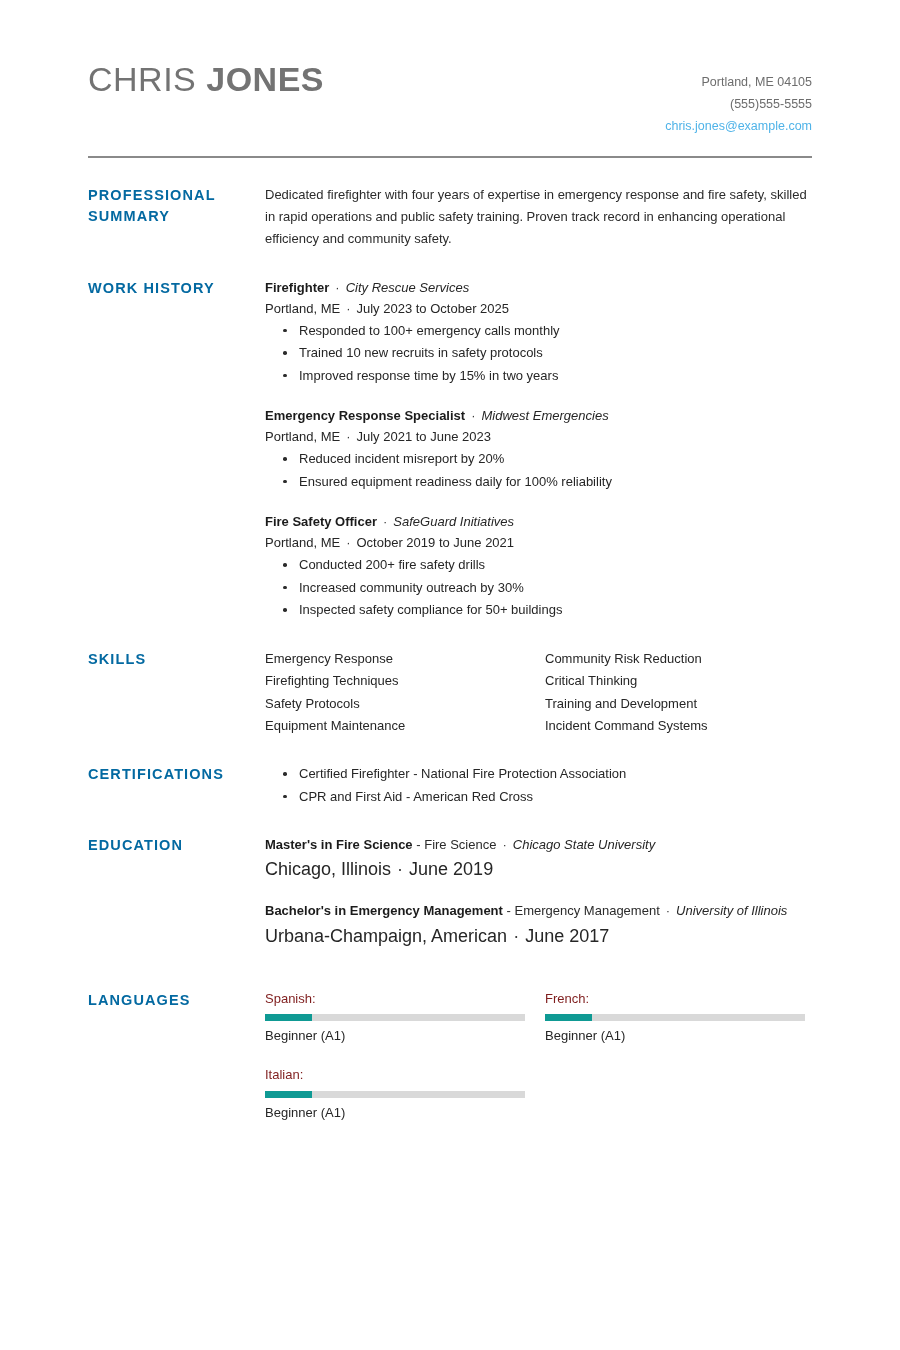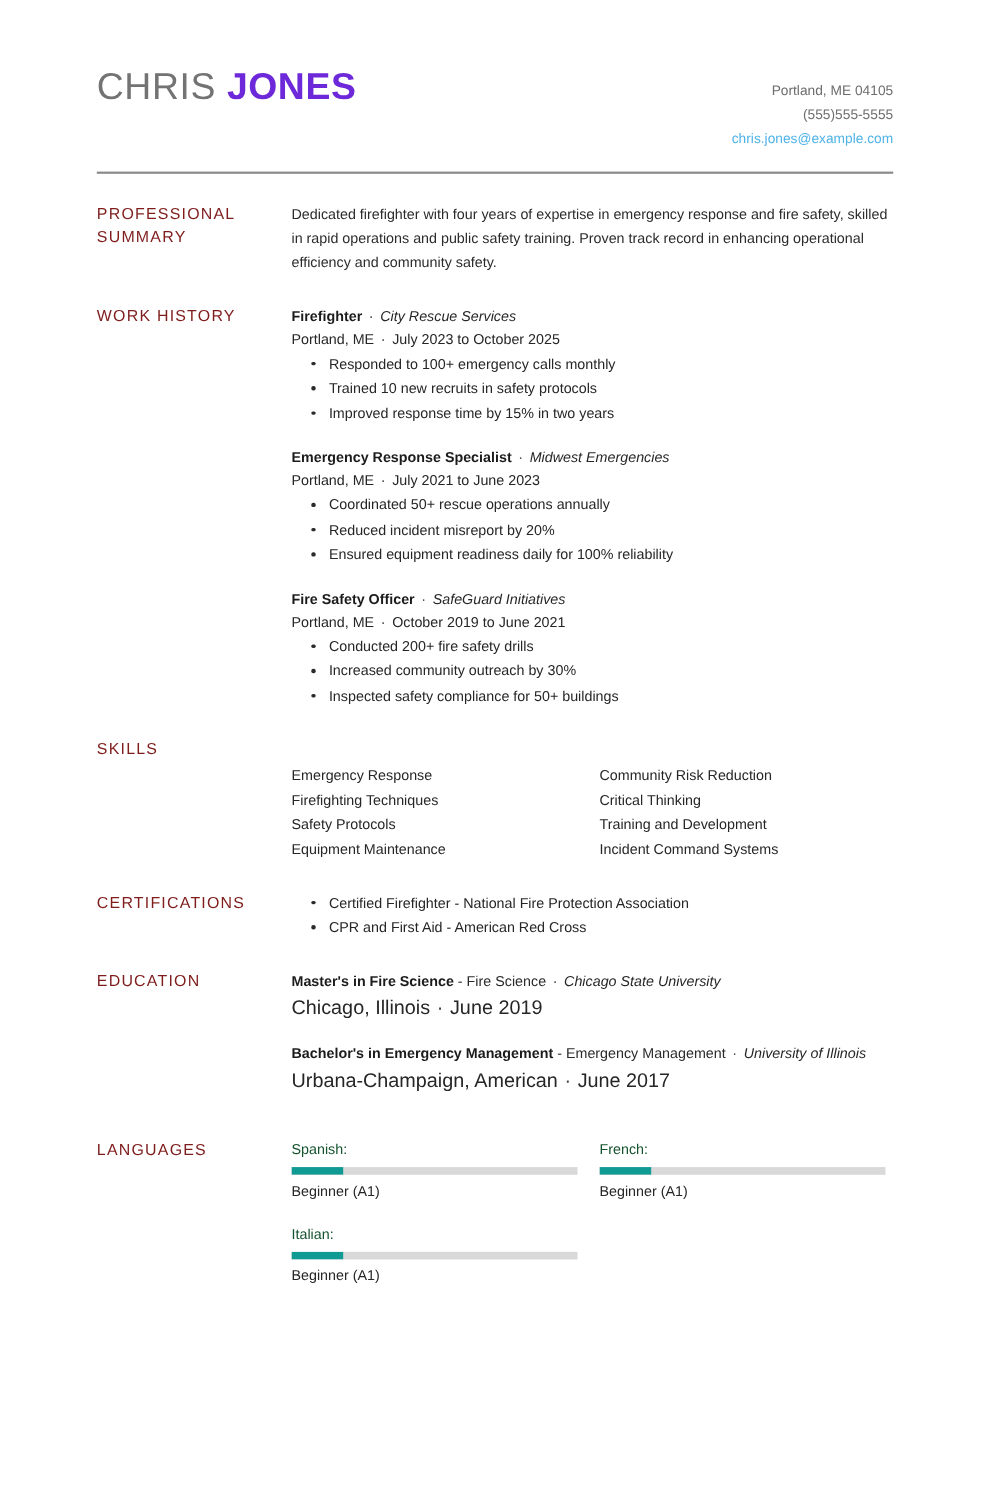--- a/index.html
+++ b/index.html
@@ -35,21 +35,21 @@
     letter-spacing: 0.5px;
     line-height: 1.05;
     white-space: nowrap;
   }
   .name .first {
     color: #737373;
     font-weight: 400;
     margin-top: 32px;
   }
   .name .last {
-    color: #6d28d9;
+    color: #737373;
     font-weight: 700;
   }
   .contact {
     text-align: right;
     font-size: 12.5px;
     line-height: 1.75;
     color: #6d6d6d;
     padding-top: 10px;
   }
   .contact .email {
@@ -67,23 +67,23 @@
     display: flex;
     align-items: flex-start;
     margin-top: 26px;
   }
   .section-label {
     width: 177px;
     flex: 0 0 177px;
     font-size: 14.5px;
     letter-spacing: 1.1px;
     line-height: 1.45;
-    color: #7f1d1d;
+    color: #0369a1;
     text-transform: uppercase;
-    font-weight: 400;
+    font-weight: 700;
     padding-top: 1px;
   }
   .section-body {
     flex: 1 1 auto;
     min-width: 0;
   }
 
   
   .summary {
     font-size: 13px;
@@ -131,21 +131,20 @@
     top: 9px;
     width: 3.5px;
     height: 3.5px;
     border-radius: 50%;
     background: #2b2b2b;
   }
 
   
   .skills-grid {
     display: flex;
-    margin-top: 24px;
   }
   .skills-col {
     width: 280px;
     flex: 0 0 280px;
   }
   .skill-item {
     font-size: 13px;
     line-height: 1.72;
     color: #262626;
   }
@@ -179,21 +178,21 @@
   }
   .lang {
     width: 260px;
     flex: 0 0 260px;
     margin-bottom: 18px;
   }
   .lang:nth-child(odd) { margin-right: 20px; }
   .lang-name {
     font-size: 13px;
     line-height: 1.6;
-    color: #14532d;
+    color: #7f1d1d;
     margin-bottom: 5px;
   }
   .lang-track {
     position: relative;
     width: 260px;
     height: 7px;
     background: #d9d9d9;
     overflow: hidden;
   }
   .lang-fill {
@@ -253,21 +252,20 @@
       </div>
 
       <div class="job">
         <div class="job-line1">
           <span class="job-title">Emergency Response Specialist</span><span class="sep">·</span><span class="job-company">Midwest Emergencies</span>
         </div>
         <div class="job-line2">
           <span>Portland, ME</span><span class="sep">·</span><span>July 2021 to June 2023</span>
         </div>
         <ul class="bullets">
-          <li>Coordinated 50+ rescue operations annually</li>
           <li>Reduced incident misreport by 20%</li>
           <li>Ensured equipment readiness daily for 100% reliability</li>
         </ul>
       </div>
 
       <div class="job">
         <div class="job-line1">
           <span class="job-title">Fire Safety Officer</span><span class="sep">·</span><span class="job-company">SafeGuard Initiatives</span>
         </div>
         <div class="job-line2">

